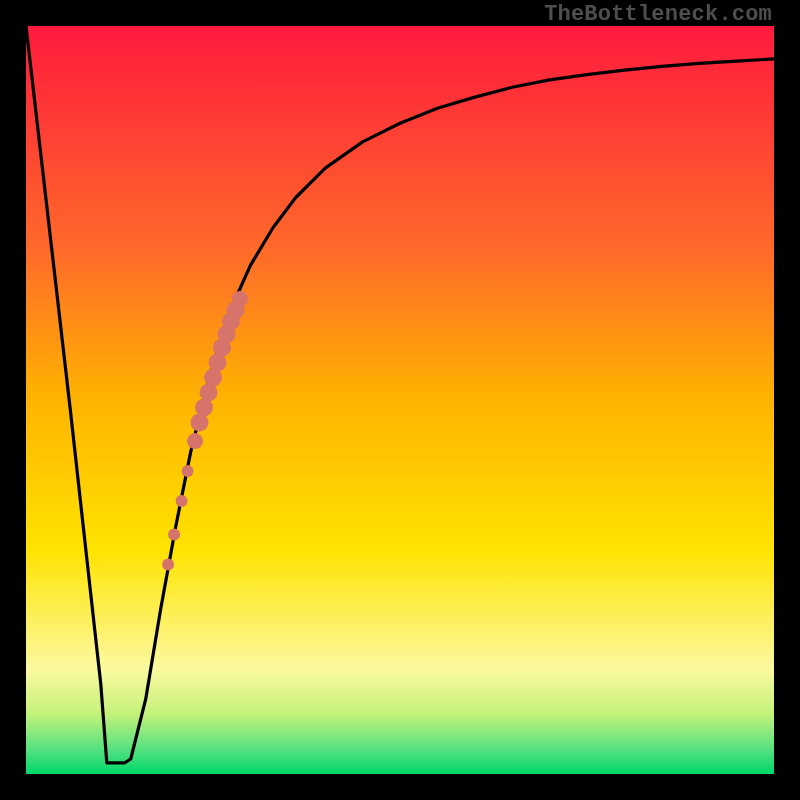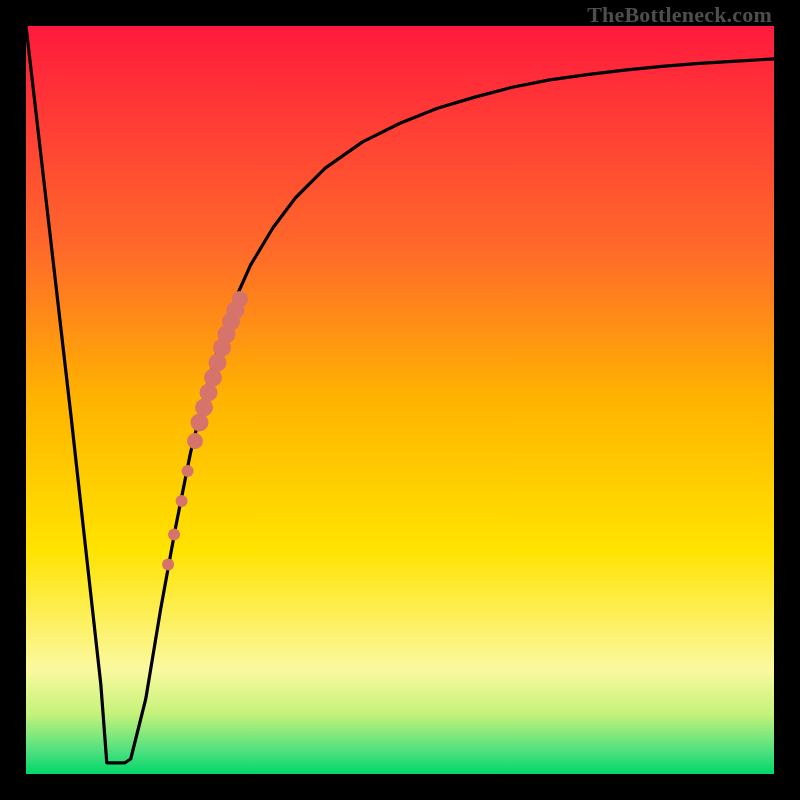--- a/index.html
+++ b/index.html
@@ -23,21 +23,21 @@
     left: 26px;
     top: 26px;
     width: 748px;
     height: 748px;
     overflow: hidden;
   }
   .watermark {
     position: absolute;
     top: 2px;
     right: 28px;
-    font-family: Liberation Serif, serif;
+    font-family: Liberation Mono, monospace;
     font-size: 22px;
     font-weight: 600;
     color: #4e4e4e;
     letter-spacing: 0.2px;
     user-select: none;
   }
   svg { display: block; }
 </style>
 </head>
 <body>

